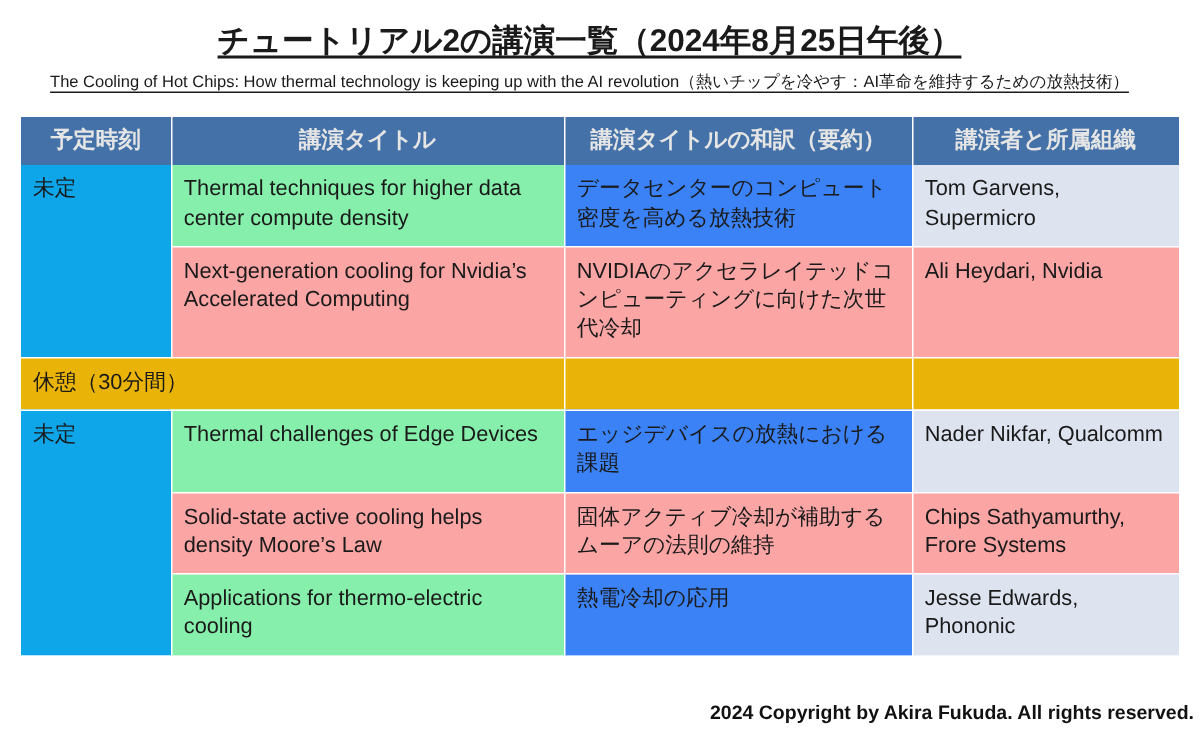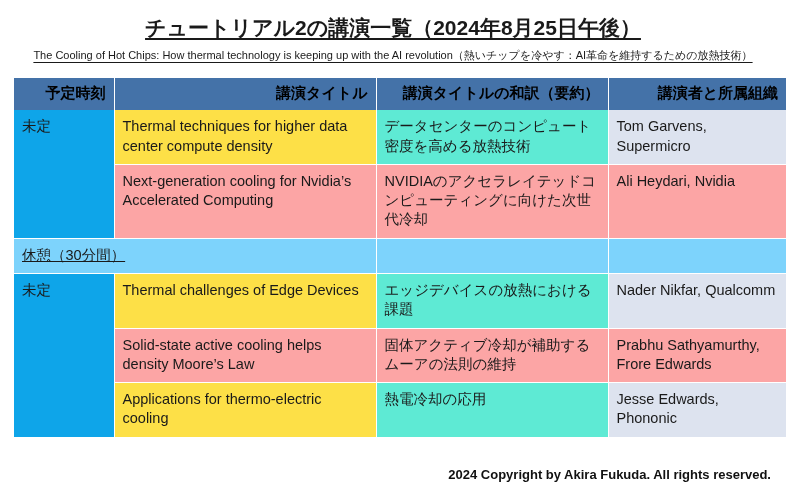--- a/index.html
+++ b/index.html
@@ -44,24 +44,24 @@
     padding: 0 6px;
   }
   table.talks {
     margin-top: 14px;
     width: 772px;
     border-collapse: collapse;
     table-layout: fixed;
   }
   table.talks th {
     background: #4472a8;
-    color: #000000;
+    color: #e5e5e5;
     font-size: 15px;
     font-weight: bold;
-    text-align: right;
+    text-align: center;
     padding: 6px 8px 7px 8px;
     border-right: 1px solid #ffffff;
     vertical-align: middle;
   }
   table.talks th:last-child {
     border-right: none;
   }
   table.talks td {
     font-size: 14.5px;
     line-height: 1.33;
@@ -72,49 +72,48 @@
   }
   table.talks td:last-child {
     border-right: none;
   }
   .c-time {
     width: 100px;
     background: #dde3ef;
   }
   .c-title {
     width: 262px;
-    background: #fde047;
+    background: #86efac;
   }
   .c-jp {
     width: 232px;
-    background: #5eead4;
+    background: #3b82f6;
   }
   .c-spk {
     width: 178px;
     background: #dde3ef;
   }
   tr.alt .c-time,
   tr.alt .c-title,
   tr.alt .c-jp,
   tr.alt .c-spk {
     background: #fca5a5;
   }
   .break-row td {
-    background: #7dd3fc;
+    background: #eab308;
     font-size: 14.5px;
     padding-top: 7px;
     padding-bottom: 8px;
-    text-decoration: underline;
   }
   .rowspan-time {
     background: #0ea5e9;
   }
   .footer {
     position: absolute;
-    right: 29px;
+    right: 4px;
     bottom: 10px;
     font-size: 13px;
     font-weight: bold;
     color: #111111;
   }
 </style>
 </head>
 <body>
 
 <div class="page">
@@ -163,21 +162,21 @@
       <tr>
         <td class="c-time rowspan-time" rowspan="3">未定</td>
         <td class="c-title">Thermal challenges of Edge Devices</td>
         <td class="c-jp">エッジデバイスの放熱における課題</td>
         <td class="c-spk">Nader Nikfar, Qualcomm</td>
       </tr>
 
       <tr class="alt">
         <td class="c-title">Solid-state active cooling helps density Moore’s Law</td>
         <td class="c-jp">固体アクティブ冷却が補助するムーアの法則の維持</td>
-        <td class="c-spk">Prabhu Sathyamurthy, Frore Edwards</td>
+        <td class="c-spk">Chips Sathyamurthy, Frore Systems</td>
       </tr>
 
       <tr>
         <td class="c-title">Applications for thermo-electric cooling</td>
         <td class="c-jp">熱電冷却の応用</td>
         <td class="c-spk">Jesse Edwards, Phononic</td>
       </tr>
 
     </tbody>
   </table>

